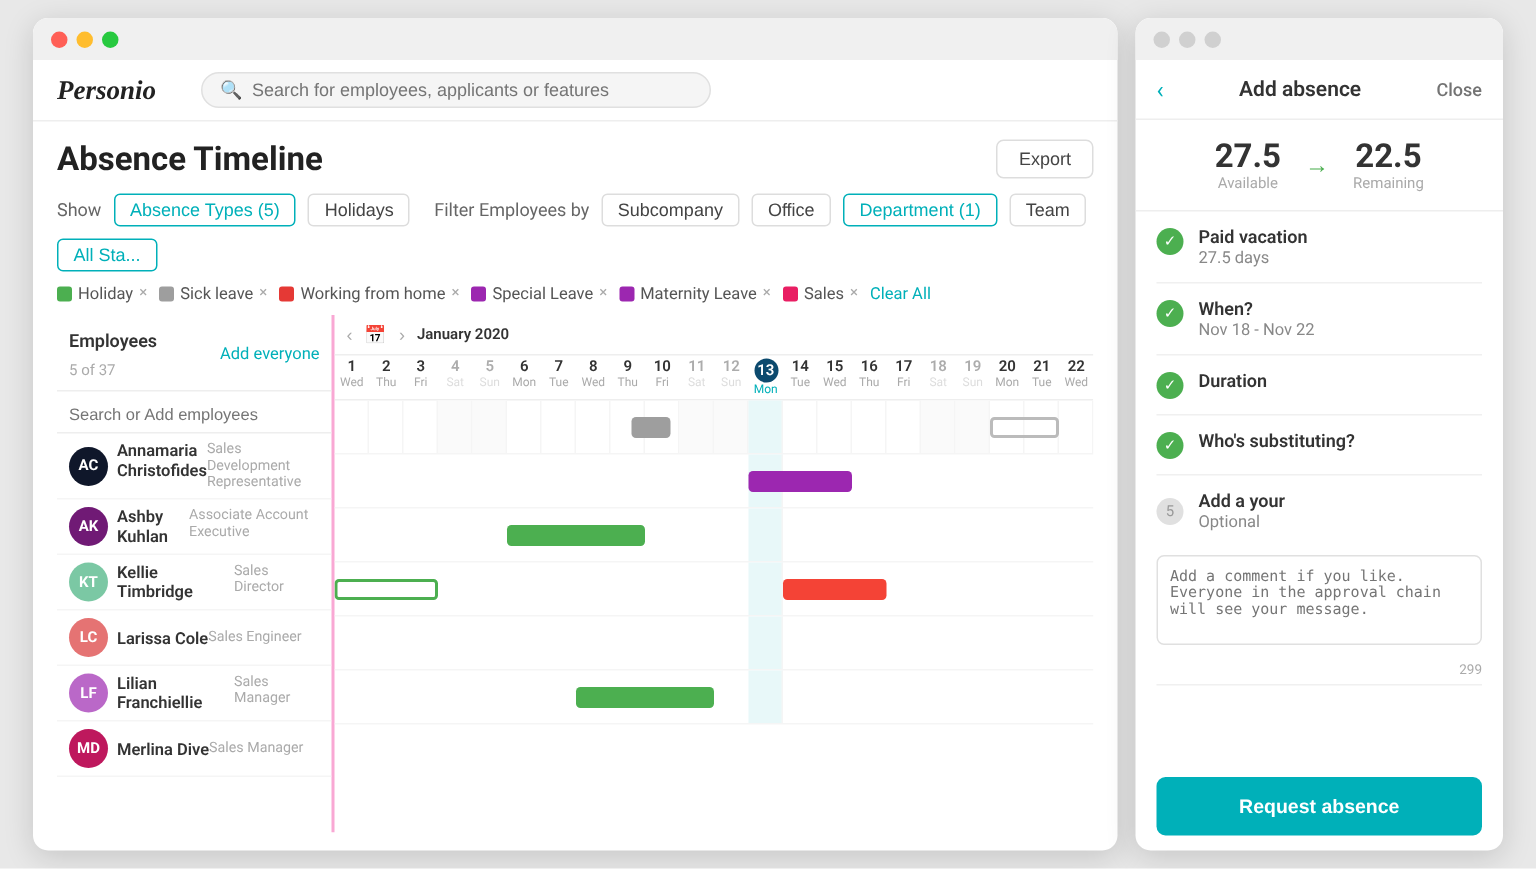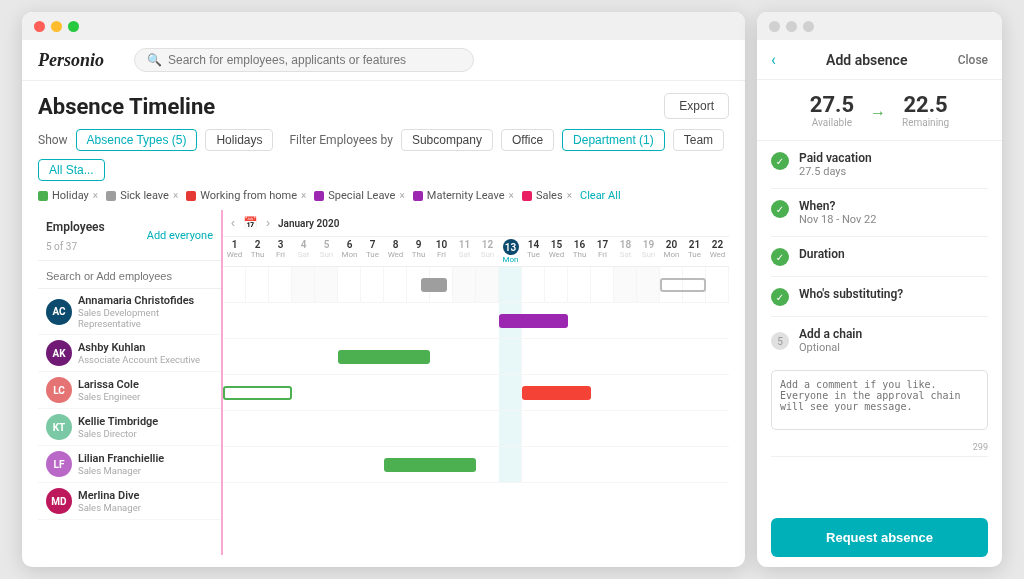--- a/index.html
+++ b/index.html
@@ -128,21 +128,21 @@
     .emp-item {
       display: flex; align-items: center; gap: 6px;
       padding: 5px 8px; border-bottom: 1px solid #f5f5f5;
     }
     .emp-avatar {
       width: 26px; height: 26px; border-radius: 50%; background: #ccc;
       overflow: hidden; flex-shrink: 0;
       display: flex; align-items: center; justify-content: center;
       font-size: 10px; color: #fff; font-weight: bold;
     }
-    .emp-info { display: flex; flex-direction: column; }
+    .emp-info { display: flex; }
     .emp-name { font-size: 11px; font-weight: 600; color: #333; }
     .emp-role { font-size: 9.5px; color: #aaa; }
     
     .calendar-area { flex: 1; overflow: hidden; display: flex; flex-direction: column; }
     .cal-nav {
       display: flex; align-items: center; gap: 8px; padding: 6px 8px;
       border-bottom: 1px solid #eee;
     }
     .cal-nav-btn { background: none; border: none; cursor: pointer; color: #aaa; font-size: 12px; }
     .cal-month { font-size: 10px; font-weight: 600; color: #333; }
@@ -325,45 +325,45 @@
               <span class="emp-sub">5 of 37</span>
             </div>
             <span class="add-everyone">Add everyone</span>
           </div>
           <div class="emp-search">
             <input type="text" placeholder="Search or Add employees" style="">
           </div>
           <div class="emp-list">
 
             <div class="emp-item">
-              <div class="emp-avatar" style="background:#0c4a6e">AC</div>
+              <div class="emp-avatar" style="background:#0f172a">AC</div>
               <div class="emp-info">
                 <span class="emp-name">Annamaria Christofides</span>
                 <span class="emp-role">Sales Development Representative</span>
               </div>
             </div>
             <div class="emp-item">
               <div class="emp-avatar" style="background:#701a75">AK</div>
               <div class="emp-info">
                 <span class="emp-name">Ashby Kuhlan</span>
                 <span class="emp-role">Associate Account Executive</span>
               </div>
             </div>
             <div class="emp-item">
+              <div class="emp-avatar" style="background:#7bc8a4">KT</div>
+              <div class="emp-info">
+                <span class="emp-name">Kellie Timbridge</span>
+                <span class="emp-role">Sales Director</span>
+              </div>
+            </div>
+            <div class="emp-item">
               <div class="emp-avatar" style="background:#e57373">LC</div>
               <div class="emp-info">
                 <span class="emp-name">Larissa Cole</span>
                 <span class="emp-role">Sales Engineer</span>
-              </div>
-            </div>
-            <div class="emp-item">
-              <div class="emp-avatar" style="background:#7bc8a4">KT</div>
-              <div class="emp-info">
-                <span class="emp-name">Kellie Timbridge</span>
-                <span class="emp-role">Sales Director</span>
               </div>
             </div>
             <div class="emp-item">
               <div class="emp-avatar" style="background:#ba68c8">LF</div>
               <div class="emp-info">
                 <span class="emp-name">Lilian Franchiellie</span>
                 <span class="emp-role">Sales Manager</span>
               </div>
             </div>
             <div class="emp-item">
@@ -607,21 +607,21 @@
           <div class="section-title">Who's substituting?</div>
         </div>
       </div>
 
       <div class="panel-section" style="flex-direction:column; align-items:flex-start; padding-bottom:4px;">
         <div style="display:flex; align-items:center; gap:10px;">
           <div class="section-check check-number">
             <span style="font-size:10px; color:#999;">5</span>
           </div>
           <div>
-            <div class="section-title">Add a chain</div>
+            <div class="section-title">Add a your</div>
             <div class="section-value">Optional</div>
           </div>
         </div>
         <textarea class="note-textarea" placeholder="Add a comment if you like. Everyone in the approval chain will see your message." style=""></textarea>
         <div class="note-count" style="width:100%;">299</div>
       </div>
     </div>
 
     <button class="request-btn">Request absence</button>
   </div>

